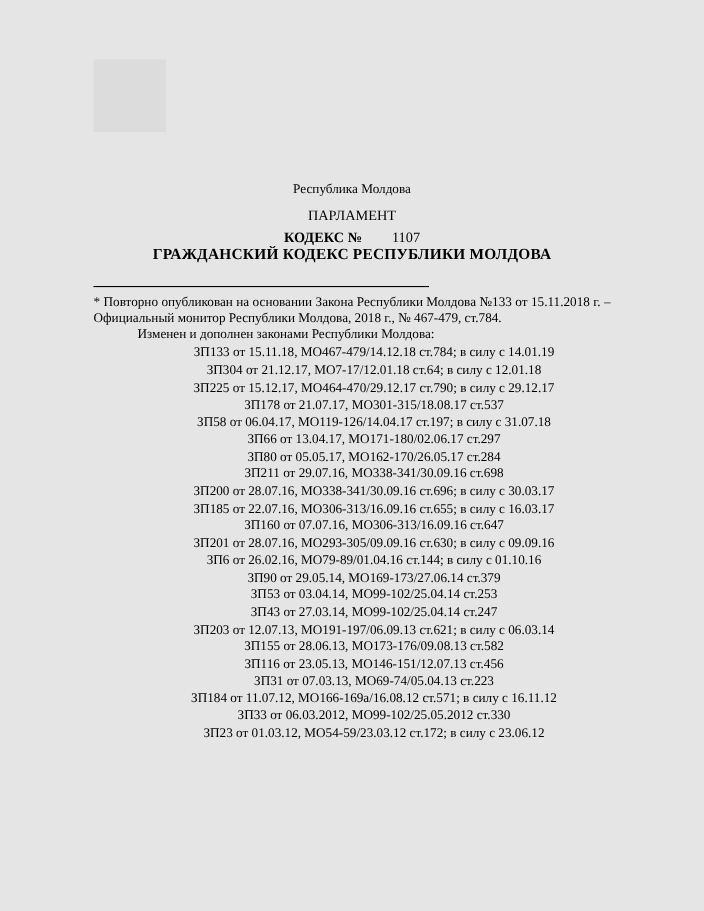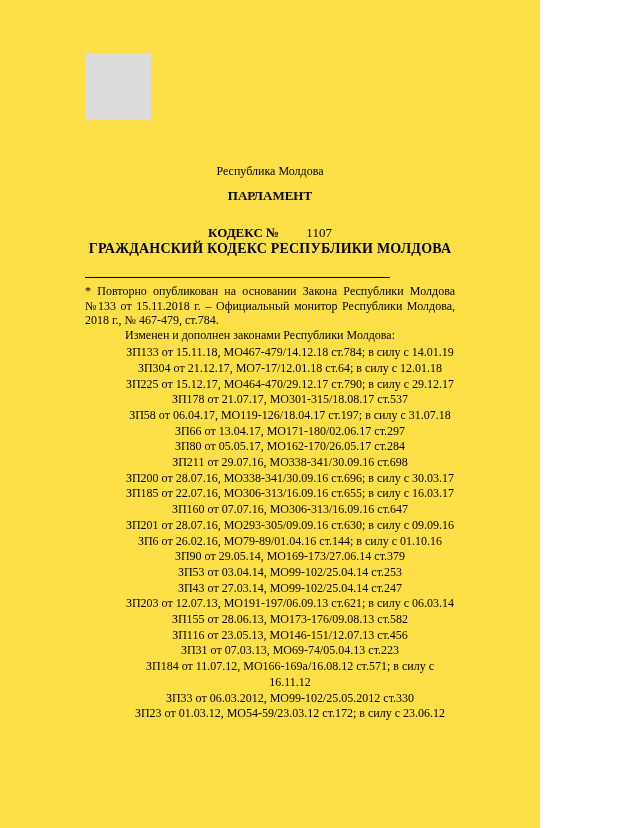--- a/index.html
+++ b/index.html
@@ -2,42 +2,42 @@
 <html style="--changed-red: #ff0000; --amendment-blue: #2424cc;"><head>
 <meta charset="utf-8">
 <style>
   html, body {
     margin: 0;
     padding: 0;
     background: #ffffff;
   }
   .page {
     position: relative;
-    width: 540px;
+    width: 640px;
     height: 828px;
-    background: #fde047;
+    background: #e5e5e5;
     font-family: "Liberation Serif", "DejaVu Serif", serif;
     color: #000000;
     overflow: hidden;
   }
   .emblem-placeholder {
     position: absolute;
     left: 85px;
     top: 54px;
     width: 66px;
     height: 66px;
     background: #dcdcdc;
   }
   .content {
     padding: 164px 85px 0 85px;
     font-size: 12px;
   }
   .center-block { text-align: center; }
   .country      { font-size: 12px; line-height: 14px; margin-bottom: 10px; }
-  .institution  { font-size: 13px; line-height: 15px; font-weight: bold; margin-bottom: 22px; }
+  .institution  { font-size: 13px; line-height: 15px; font-weight: normal; margin-bottom: 5px; }
   .doc-type-line{ font-size: 13px; line-height: 15px; }
   .doc-type-label { font-weight: bold; }
   .doc-number   { font-weight: normal; margin-left: 24px; }
   .doc-date     { font-size: 12px; line-height: 14px; margin-bottom: 9px; }
   .doc-title    { font-size: 14px; line-height: 17px; font-weight: bold; margin-bottom: 8px; letter-spacing: 0.2px; }
   .published    { font-size: 12px; line-height: 15px; margin: 0 0 10px 0; }
   .amended-label {
     color: var(--changed-red, #ff0000);
     font-weight: bold;
     font-style: italic;
@@ -102,21 +102,21 @@
 
     <p class="republished">* Повторно опубликован на основании Закона Республики Молдова №133 от 15.11.2018 г. – Официальный монитор Республики Молдова, 2018 г., № 467-479, ст.784.</p>
 
     <p class="amend-intro">Изменен и дополнен законами Республики Молдова:</p>
 
     <div class="amend-list">
         <div class="amend-item">ЗП133 от 15.11.18, МО467-479/14.12.18 ст.784; в силу с 14.01.19</div>
         <div class="amend-item">ЗП304 от 21.12.17, МО7-17/12.01.18 ст.64; в силу с 12.01.18</div>
         <div class="amend-item">ЗП225 от 15.12.17, МО464-470/29.12.17 ст.790; в силу с 29.12.17</div>
         <div class="amend-item">ЗП178 от 21.07.17, МО301-315/18.08.17 ст.537</div>
-        <div class="amend-item">ЗП58 от 06.04.17, МО119-126/18.04.17 ст.197; в силу с 31.07.18</div>
+        <div class="amend-item">ЗП58 от 06.04.17, МО119-126/14.04.17 ст.197; в силу с 31.07.18</div>
         <div class="amend-item">ЗП66 от 13.04.17, МО171-180/02.06.17 ст.297</div>
         <div class="amend-item">ЗП80 от 05.05.17, МО162-170/26.05.17 ст.284</div>
         <div class="amend-item">ЗП211 от 29.07.16, МО338-341/30.09.16 ст.698</div>
         <div class="amend-item">ЗП200 от 28.07.16, МО338-341/30.09.16 ст.696; в силу с 30.03.17</div>
         <div class="amend-item">ЗП185 от 22.07.16, МО306-313/16.09.16 ст.655; в силу с 16.03.17</div>
         <div class="amend-item">ЗП160 от 07.07.16, МО306-313/16.09.16 ст.647</div>
         <div class="amend-item">ЗП201 от 28.07.16, МО293-305/09.09.16 ст.630; в силу с 09.09.16</div>
         <div class="amend-item">ЗП6 от 26.02.16, МО79-89/01.04.16 ст.144; в силу с 01.10.16</div>
         <div class="amend-item">ЗП90 от 29.05.14, МО169-173/27.06.14 ст.379</div>
         <div class="amend-item">ЗП53 от 03.04.14, МО99-102/25.04.14 ст.253</div>

